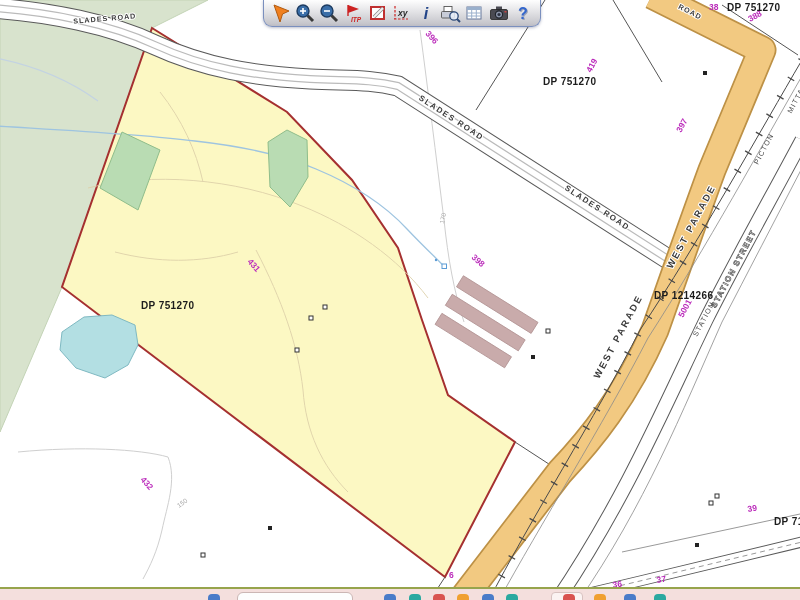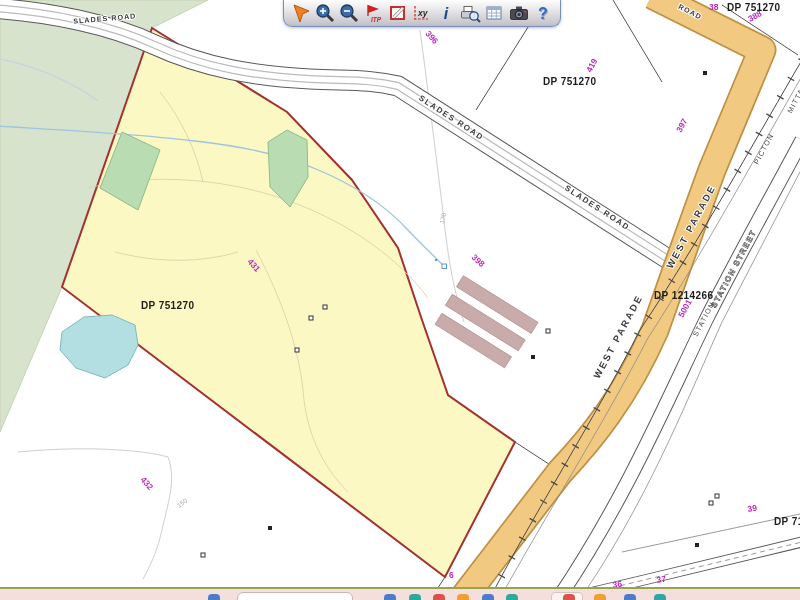--- a/index.html
+++ b/index.html
@@ -8,21 +8,21 @@
   svg.map{position:absolute;left:0;top:0;}
 
   
   .toolbar{
     position:absolute;left:263px;top:0;width:278px;height:27px;
     background:linear-gradient(#fefefe,#e3e3e6 45%,#c6c6cc 90%,#bcbcc4);
     border:1px solid #7a8fbe;border-top:none;
     border-radius:0 0 9px 9px;
     box-shadow:0 1px 3px rgba(60,70,110,.35);
     display:flex;align-items:center;justify-content:space-around;
-    padding:0 5px;box-sizing:border-box;z-index:30;margin-left:20px;
+    padding:0 5px;box-sizing:border-box;z-index:30;
   }
   .tool{width:23px;height:24px;display:flex;align-items:center;justify-content:center;cursor:pointer;}
 
   
   text{font-family:"Liberation Sans",sans-serif;}
   .dp{font-size:10px;font-weight:700;fill:#1c1c1c;letter-spacing:.4px;}
   .lot{font-size:8.5px;font-weight:700;fill:#bb2cbb;}
   .roadlbl{font-size:8px;font-weight:700;fill:#3b3b3b;letter-spacing:1.6px;
            stroke:#ffffff;stroke-width:2px;paint-order:stroke;}
   .roadlbl.big{font-size:9.5px;letter-spacing:2.2px;}

